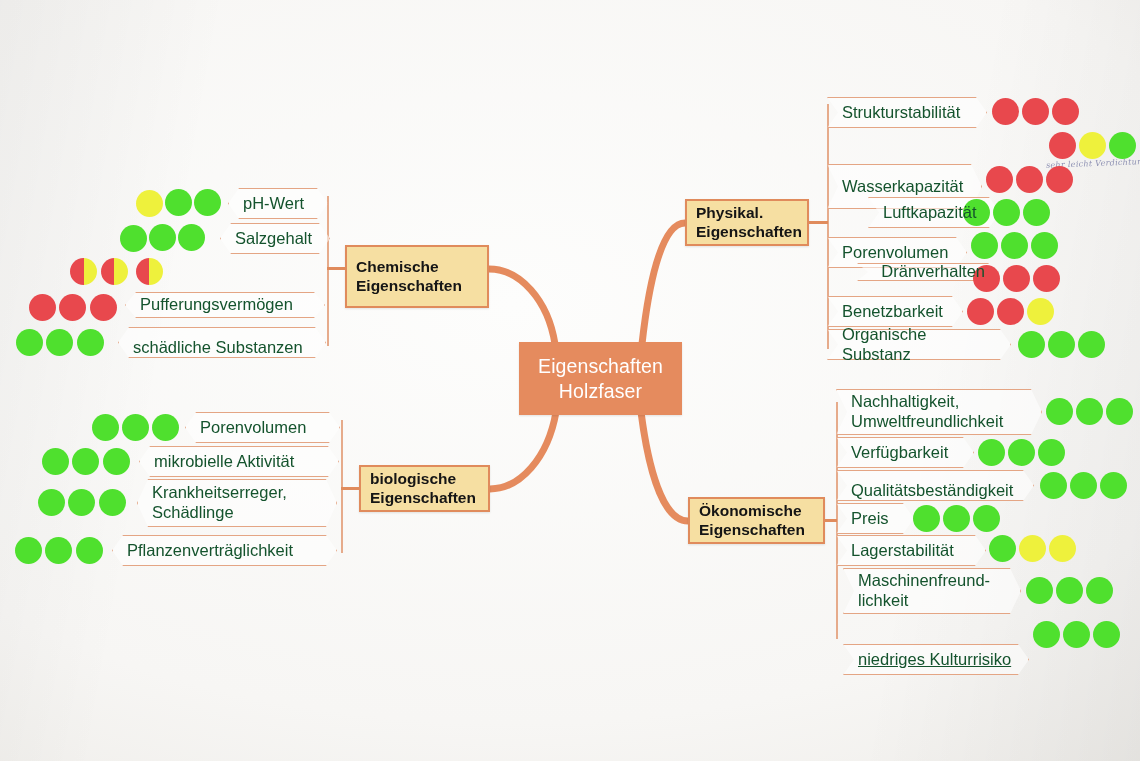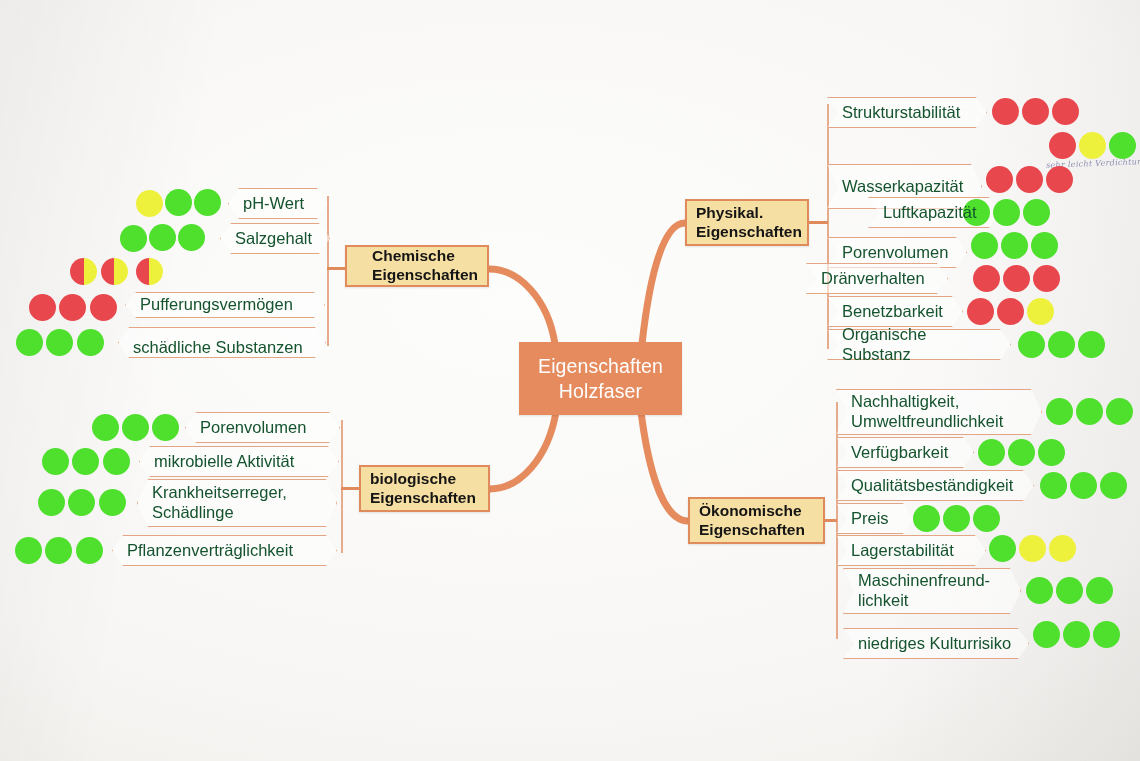--- a/index.html
+++ b/index.html
@@ -116,21 +116,21 @@
     <path d="M 641 412 C 648 466 662 521 688 521"></path>
   </svg>
 
   <div class="hub" style="left:519px;top:342px;width:163px;height:73px;">
     <div>
       <span>Eigenschaften</span><br>
       <span>Holzfaser</span>
     </div>
   </div>
 
-  <div class="cat" style="left:345px;top:245px;width:144px;height:42px;justify-content:flex-end;">
+  <div class="cat" style="left:345px;top:245px;width:144px;height:63px;">
     <div>
       <span>Chemische</span>
       <span>Eigenschaften</span>
     </div>
   </div>
 
   <div class="cat" style="left:359px;top:465px;width:131px;height:47px;">
     <div>
       <span>biologische</span>
       <span>Eigenschaften</span>
@@ -262,21 +262,21 @@
   <div class="dot green" style="left:1023px;top:199px;width:27px;height:27px;"></div>
 
   <div class="leaf right" style="left:827px;top:218px;width:140px;height:31px;margin-top:19px;">
     <div class="chip"></div>
     <div class="txt">Porenvolumen</div>
   </div>
   <div class="dot green" style="left:971px;top:232px;width:27px;height:27px;"></div>
   <div class="dot green" style="left:1001px;top:232px;width:27px;height:27px;"></div>
   <div class="dot green" style="left:1031px;top:232px;width:27px;height:27px;"></div>
 
-  <div class="leaf right" style="left:806px;top:263px;width:142px;height:31px;">
+  <div class="leaf right" style="left:857px;top:263px;width:142px;height:18px;justify-content:flex-end;">
     <div class="chip"></div>
     <div class="txt">Dränverhalten</div>
   </div>
   <div class="dot red" style="left:973px;top:265px;width:27px;height:27px;"></div>
   <div class="dot red" style="left:1003px;top:265px;width:27px;height:27px;"></div>
   <div class="dot red" style="left:1033px;top:265px;width:27px;height:27px;"></div>
 
   <div class="leaf right" style="left:827px;top:296px;width:136px;height:31px;">
     <div class="chip"></div>
     <div class="txt">Benetzbarkeit</div>
@@ -303,21 +303,21 @@
   <div class="dot green" style="left:1106px;top:398px;width:27px;height:27px;"></div>
 
   <div class="leaf right" style="left:836px;top:437px;width:138px;height:31px;">
     <div class="chip"></div>
     <div class="txt">Verfügbarkeit</div>
   </div>
   <div class="dot green" style="left:978px;top:439px;width:27px;height:27px;"></div>
   <div class="dot green" style="left:1008px;top:439px;width:27px;height:27px;"></div>
   <div class="dot green" style="left:1038px;top:439px;width:27px;height:27px;"></div>
 
-  <div class="leaf right" style="left:836px;top:470px;width:198px;height:31px;">
+  <div class="leaf right" style="left:836px;top:470px;width:198px;height:31px;align-items:flex-end;">
     <div class="chip"></div>
     <div class="txt">Qualitätsbeständigkeit</div>
   </div>
   <div class="dot green" style="left:1040px;top:472px;width:27px;height:27px;"></div>
   <div class="dot green" style="left:1070px;top:472px;width:27px;height:27px;"></div>
   <div class="dot green" style="left:1100px;top:472px;width:27px;height:27px;"></div>
 
   <div class="leaf right" style="left:836px;top:503px;width:78px;height:31px;">
     <div class="chip"></div>
     <div class="txt">Preis</div>
@@ -336,21 +336,21 @@
 
   <div class="leaf right" style="left:843px;top:568px;width:178px;height:46px;">
     <div class="chip"></div>
     <div class="txt">Maschinenfreund-
 lichkeit</div>
   </div>
   <div class="dot green" style="left:1026px;top:577px;width:27px;height:27px;"></div>
   <div class="dot green" style="left:1056px;top:577px;width:27px;height:27px;"></div>
   <div class="dot green" style="left:1086px;top:577px;width:27px;height:27px;"></div>
 
-  <div class="leaf right" style="left:843px;top:628px;width:186px;height:31px;">
+  <div class="leaf right" style="left:843px;top:644px;width:186px;height:31px;text-decoration:underline;">
     <div class="chip"></div>
     <div class="txt">niedriges Kulturrisiko</div>
   </div>
   <div class="dot green" style="left:1033px;top:621px;width:27px;height:27px;"></div>
   <div class="dot green" style="left:1063px;top:621px;width:27px;height:27px;"></div>
   <div class="dot green" style="left:1093px;top:621px;width:27px;height:27px;"></div>
 
 </div>
 
 </body></html>

